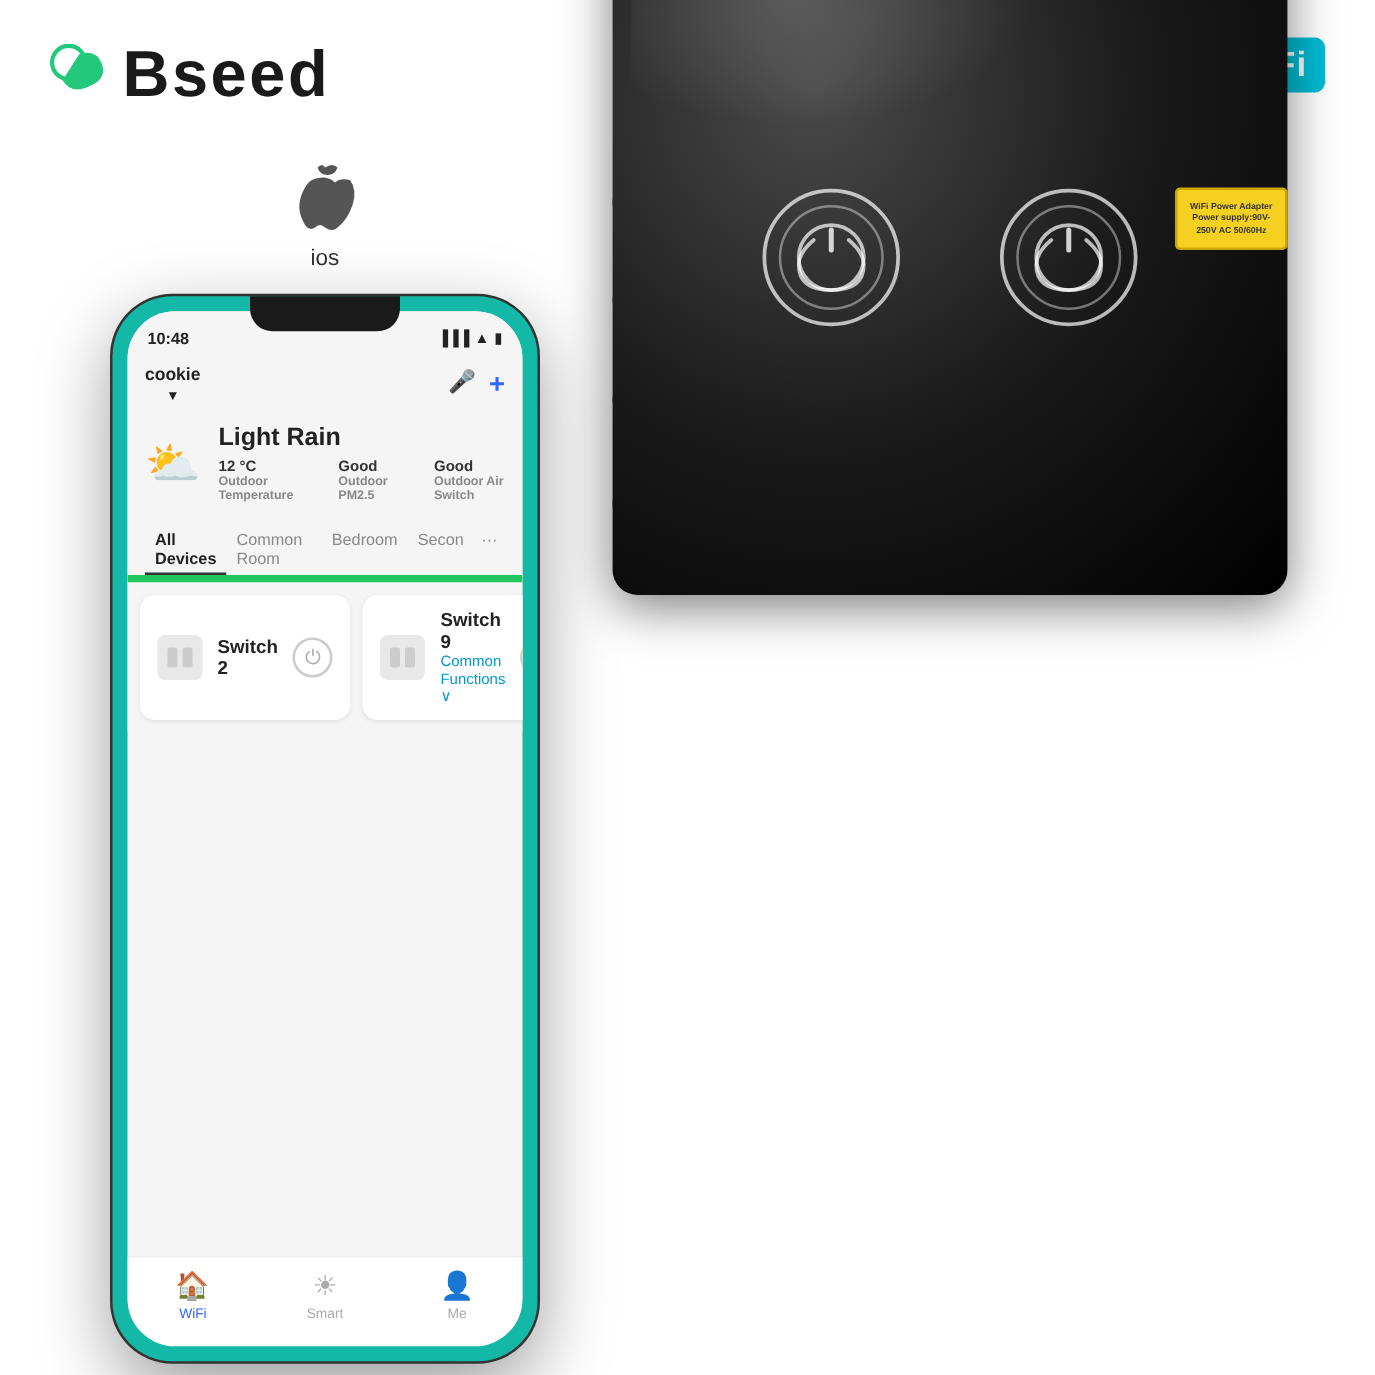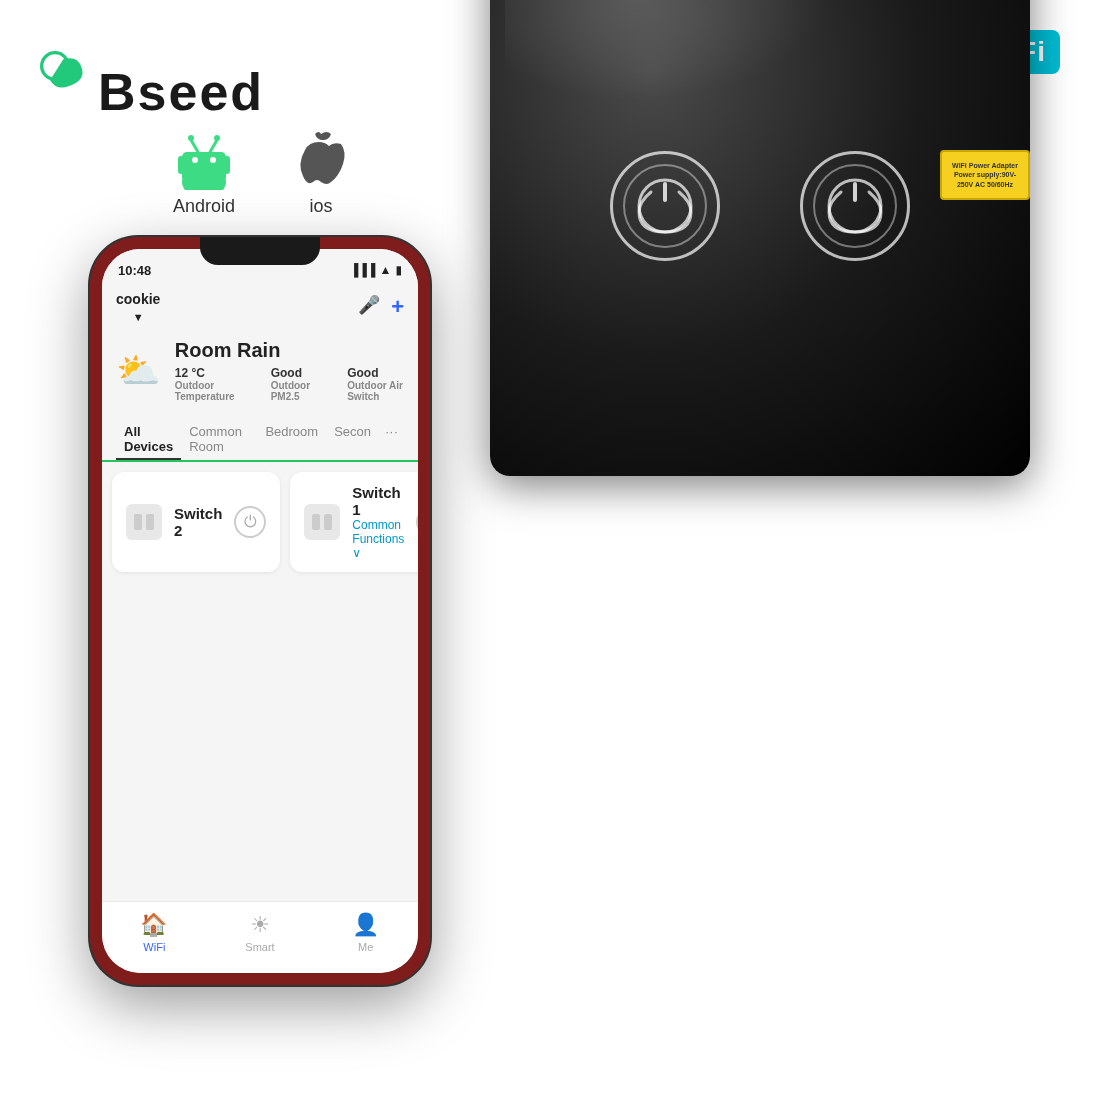--- a/index.html
+++ b/index.html
@@ -27,21 +27,20 @@
     }
     .logo-icon {
       width: 50px;
       height: 50px;
     }
     .logo-text {
       font-size: 52px;
       font-weight: 900;
       color: #1a1a1a;
       letter-spacing: 2px;
-      margin-top: 32px;
     }
 
     
     .wifi-badge {
       position: absolute;
       top: 30px;
       right: 40px;
       display: flex;
       align-items: center;
       gap: 6px;
@@ -86,23 +85,23 @@
     .os-label {
       font-size: 18px;
       color: #333;
       font-weight: 500;
     }
 
     
     .phone-mockup {
       position: relative;
       width: 340px;
-      height: 748px;
+      height: 852px;
       margin: 0 auto;
-      background: #7f1d1d;
+      background: #14b8a6;
       border-radius: 48px;
       padding: 12px;
       box-shadow: 0 0 0 2px #333, 0 20px 60px rgba(0,0,0,0.4);
     }
     .phone-screen {
       width: 100%;
       height: 100%;
       background: #f5f5f5;
       border-radius: 38px;
       overflow: hidden;
@@ -154,21 +153,21 @@
     .weather-stats { display: flex; gap: 32px; margin-top: 4px; }
     .weather-stat { }
     .weather-stat-val { font-size: 12px; font-weight: 700; color: #333; }
     .weather-stat-lbl { font-size: 10px; color: #888; font-weight: bold; }
 
     .tabs-row {
       background: #f5f5f5;
       display: flex;
       gap: 0;
       padding: 8px 14px 0;
-      border-bottom: 2px solid #22c55e;
+      border-bottom: 6px solid #22c55e;
     }
     .tab-item {
       font-size: 13px;
       color: #888;
       padding: 4px 8px;
       cursor: pointer;
     }
     .tab-item.active {
       color: #222;
       font-weight: 700;
@@ -375,37 +374,20 @@
   <div class="wifi-box">
     <span style="color:white; font-size:14px;">🔒</span>
     <span class="wifi-box-text">WiFi</span>
   </div>
 </div>
 
 <div class="left-col">
 
   <div class="os-icons">
     <div class="os-item">
-      <svg width="56" height="60" viewBox="0 0 56 60">
-        <ellipse cx="28" cy="52" rx="22" ry="16" fill="#3ddc84"></ellipse>
-        <rect x="6" y="22" width="44" height="30" rx="5" fill="#3ddc84"></rect>
-        <circle cx="19" cy="30" r="3" fill="white"></circle>
-        <circle cx="37" cy="30" r="3" fill="white"></circle>
-        <line x1="15" y1="10" x2="22" y2="22" stroke="#3ddc84" stroke-width="3" stroke-linecap="round"></line>
-        <line x1="41" y1="10" x2="34" y2="22" stroke="#3ddc84" stroke-width="3" stroke-linecap="round"></line>
-        <circle cx="15" cy="8" r="3" fill="#3ddc84"></circle>
-        <circle cx="41" cy="8" r="3" fill="#3ddc84"></circle>
-        <rect x="2" y="26" width="6" height="18" rx="3" fill="#3ddc84"></rect>
-        <rect x="48" y="26" width="6" height="18" rx="3" fill="#3ddc84"></rect>
-        <rect x="17" y="46" width="6" height="12" rx="3" fill="#3ddc84"></rect>
-        <rect x="33" y="46" width="6" height="12" rx="3" fill="#3ddc84"></rect>
-      </svg>
-      <span class="os-label">Android</span>
-    </div>
-    <div class="os-item">
       <svg width="52" height="60" viewBox="0 0 52 60">
         <path d="M26 4 Q32 0 36 4 Q34 10 28 10 Q22 10 20 4 Q24 0 26 4Z" fill="#555"></path>
         <path d="M10 20 Q14 12 24 12 Q30 12 34 16 Q38 12 46 14 Q52 22 48 34 Q44 46 36 52 Q32 56 26 52 Q22 48 18 52 Q12 56 8 46 Q2 34 10 20Z" fill="#555"></path>
       </svg>
       <span class="os-label">ios</span>
     </div>
   </div>
 
   <div class="phone-mockup">
     <div class="phone-notch"></div>
@@ -427,21 +409,21 @@
         </span>
         <div class="app-icons">
           <span class="app-icon-btn">🎤</span>
           <span class="app-icon-btn" style="color:#3366ff; font-weight:700; font-size:22px;">+</span>
         </div>
       </div>
 
       <div class="weather-section">
         <div class="weather-icon">⛅</div>
         <div class="weather-info">
-          <div class="weather-title">Room Rain</div>
+          <div class="weather-title">Light Rain</div>
           <div class="weather-stats">
             <div class="weather-stat">
               <div class="weather-stat-val">12 °C</div>
               <div class="weather-stat-lbl">Outdoor Temperature</div>
             </div>
             <div class="weather-stat">
               <div class="weather-stat-val">Good</div>
               <div class="weather-stat-lbl">Outdoor PM2.5</div>
             </div>
             <div class="weather-stat">
@@ -474,21 +456,21 @@
           <div class="device-power">⏻</div>
         </div>
         <div class="device-card">
           <div class="device-thumb">
             <svg width="24" height="24" viewBox="0 0 24 24">
               <rect x="2" y="4" width="8" height="16" rx="2" fill="#ccc"></rect>
               <rect x="14" y="4" width="8" height="16" rx="2" fill="#ccc"></rect>
             </svg>
           </div>
           <div class="device-info">
-            <div class="device-name">Switch 1</div>
+            <div class="device-name">Switch 9</div>
             <div class="device-sub">Common Functions ∨</div>
           </div>
           <div class="device-power">⏻</div>
         </div>
       </div>
 
       <div class="phone-bottom-nav">
         <div class="nav-item nav-active">
           <span class="nav-icon">🏠</span>
           <span class="nav-label">WiFi</span>

